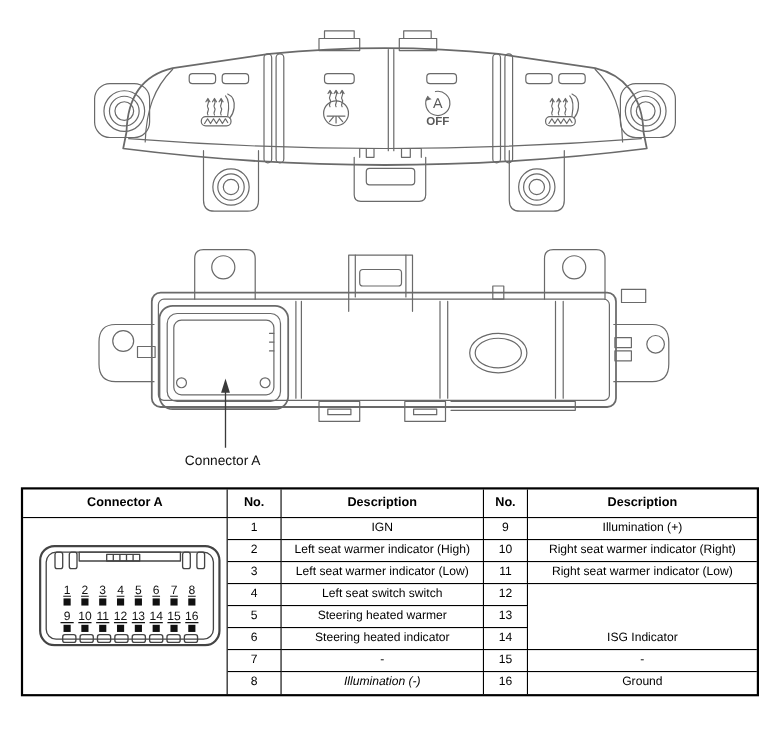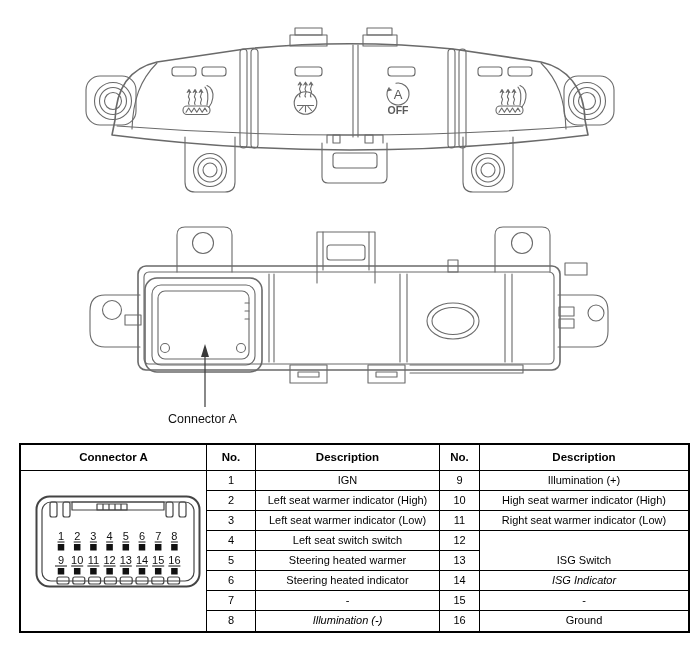--- a/index.html
+++ b/index.html
@@ -284,36 +284,35 @@
       </svg>
     </div>
 
   <div class="cell br bb" style="grid-area: 2 / 2;">1</div>
       <div class="cell br bb" style="grid-area: 2 / 3;">IGN</div>
       <div class="cell br bb" style="grid-area: 2 / 4;">9</div>
       <div class="cell bb" style="grid-area: 2 / 5;">Illumination (+)</div>
       <div class="cell br bb" style="grid-area: 3 / 2;">2</div>
       <div class="cell br bb" style="grid-area: 3 / 3;">Left seat warmer indicator (High)</div>
       <div class="cell br bb" style="grid-area: 3 / 4;">10</div>
-      <div class="cell bb" style="grid-area: 3 / 5;">High seat warmer indicator (High)</div>
+      <div class="cell bb" style="grid-area: 3 / 5;">Right seat warmer indicator (Right)</div>
       <div class="cell br bb" style="grid-area: 4 / 2;">3</div>
       <div class="cell br bb" style="grid-area: 4 / 3;">Left seat warmer indicator (Low)</div>
       <div class="cell br bb" style="grid-area: 4 / 4;">11</div>
       <div class="cell bb" style="grid-area: 4 / 5;">Right seat warmer indicator (Low)</div>
       <div class="cell br bb" style="grid-area: 5 / 2;">4</div>
       <div class="cell br bb" style="grid-area: 5 / 3;">Left seat switch switch</div>
       <div class="cell br bb" style="grid-area: 5 / 4;">12</div>
       <div class="cell br bb" style="grid-area: 6 / 2;">5</div>
       <div class="cell br bb" style="grid-area: 6 / 3;">Steering heated warmer</div>
       <div class="cell br bb" style="grid-area: 6 / 4;">13</div>
-      <div class="cell bb" style="grid-area: 6 / 5;">ISG Switch</div>
       <div class="cell br bb" style="grid-area: 7 / 2;">6</div>
       <div class="cell br bb" style="grid-area: 7 / 3;">Steering heated indicator</div>
       <div class="cell br bb" style="grid-area: 7 / 4;">14</div>
-      <div class="cell bb" style="grid-area: 7 / 5; font-style: italic;">ISG Indicator</div>
+      <div class="cell bb" style="grid-area: 7 / 5;">ISG Indicator</div>
       <div class="cell br bb" style="grid-area: 8 / 2;">7</div>
       <div class="cell br bb" style="grid-area: 8 / 3;">-</div>
       <div class="cell br bb" style="grid-area: 8 / 4;">15</div>
       <div class="cell bb" style="grid-area: 8 / 5;">-</div>
       <div class="cell br" style="grid-area: 9 / 2;">8</div>
       <div class="cell br" style="grid-area: 9 / 3; font-style: italic;">Illumination (-)</div>
       <div class="cell br" style="grid-area: 9 / 4;">16</div>
       <div class="cell" style="grid-area: 9 / 5;">Ground</div>
     </div>
 </div>

